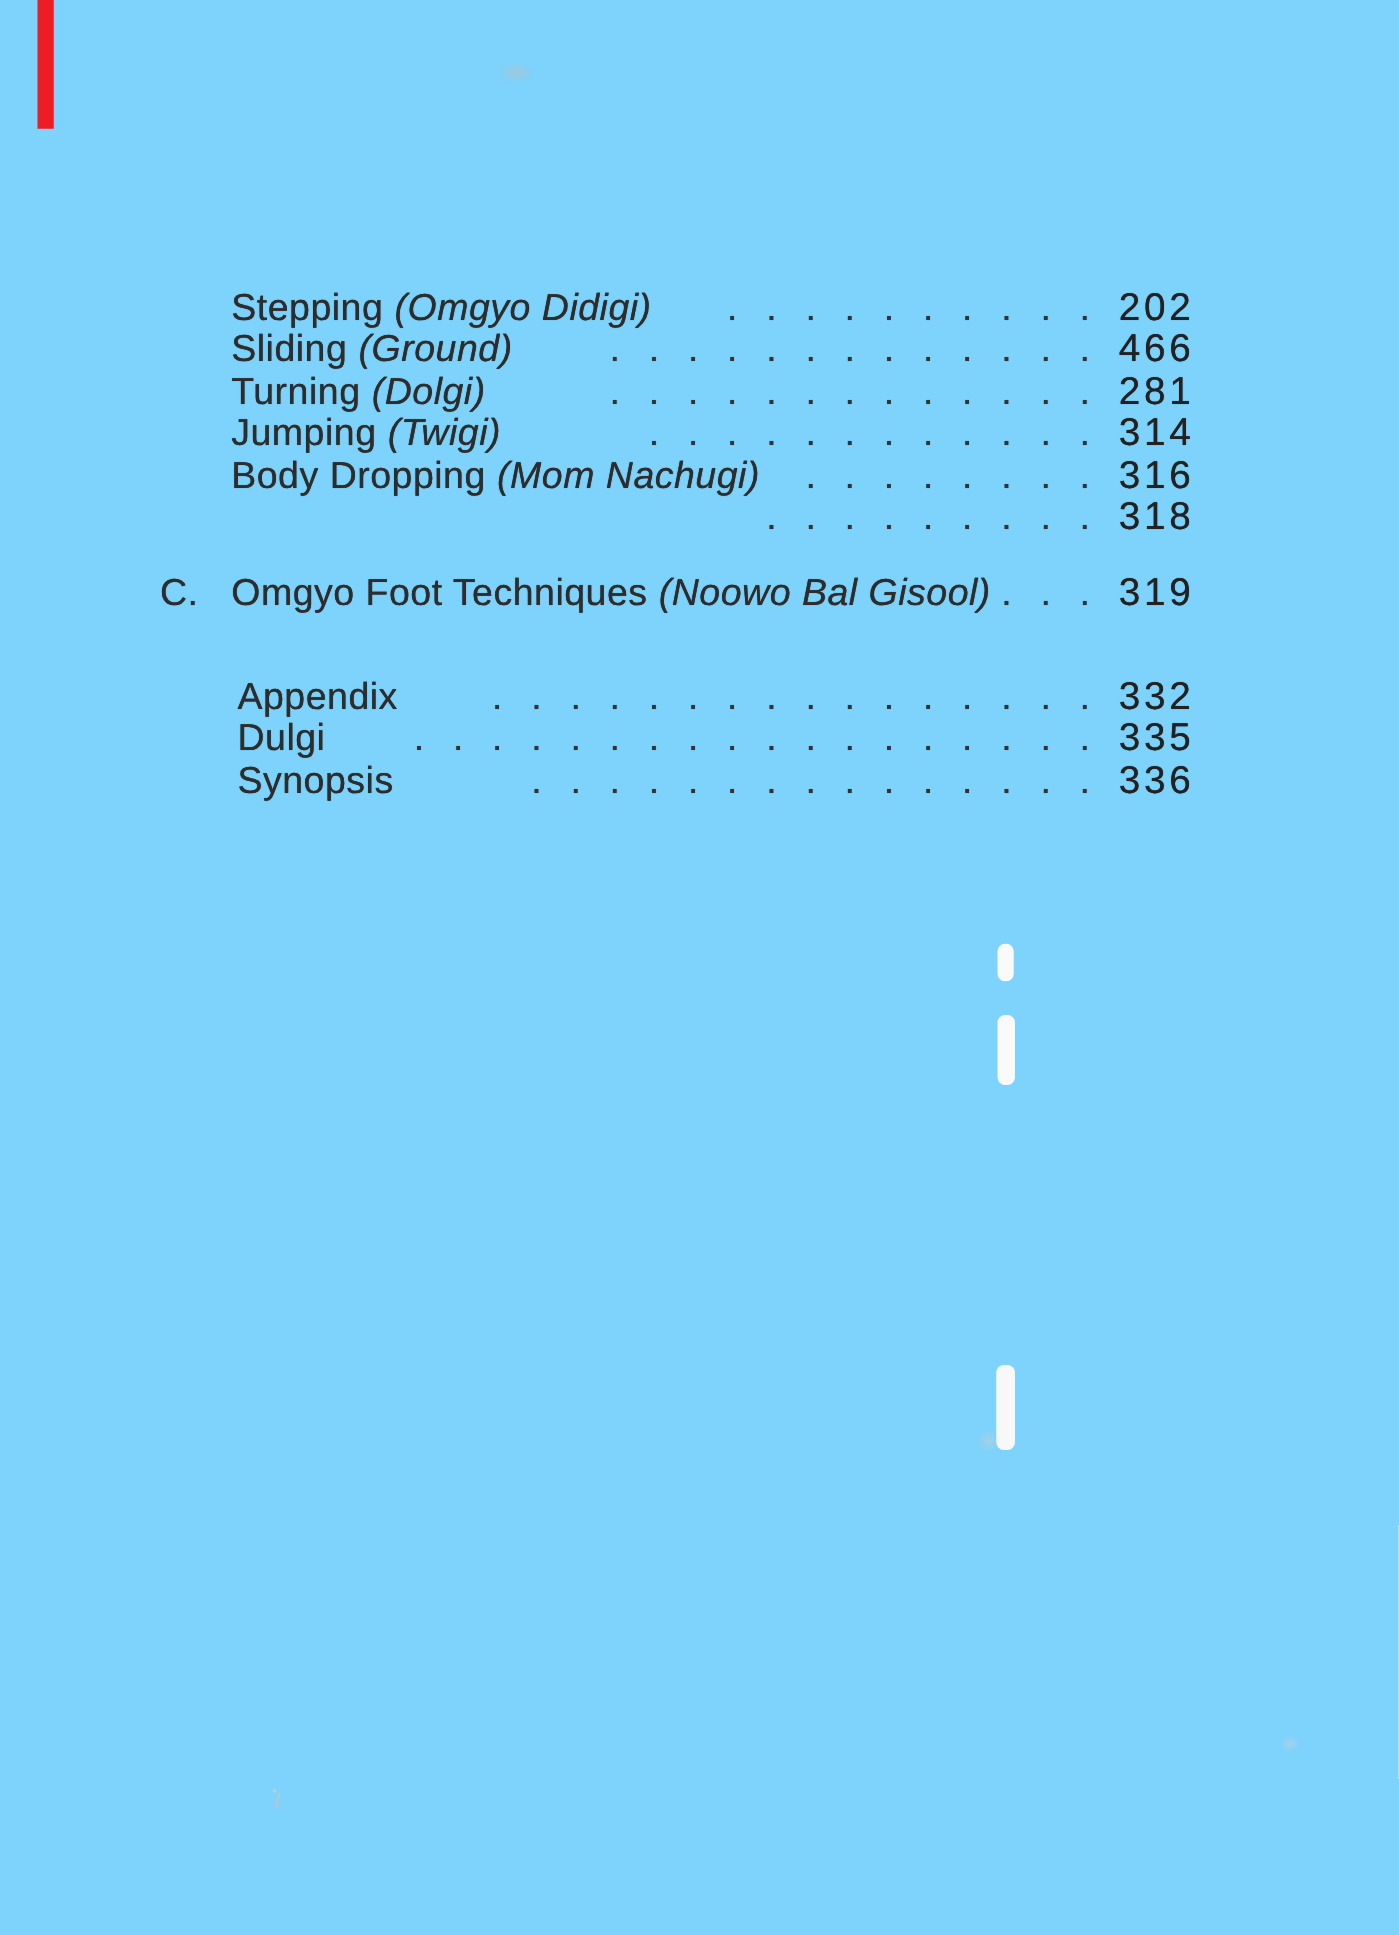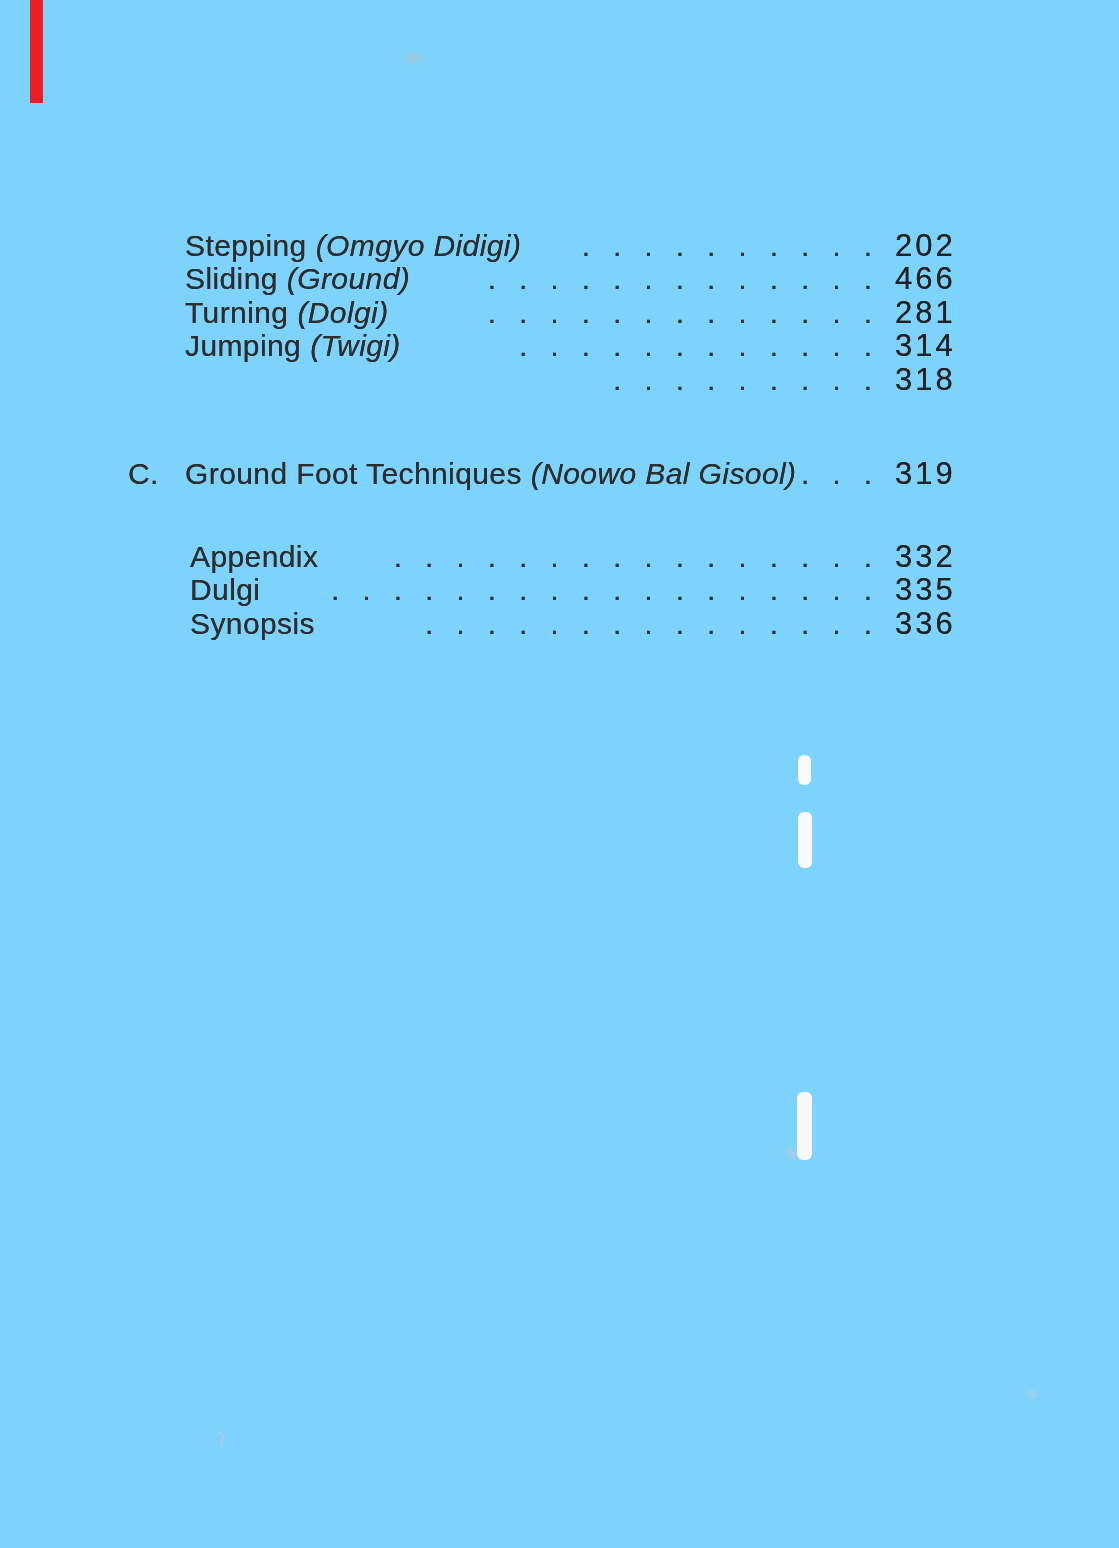--- a/index.html
+++ b/index.html
@@ -150,28 +150,33 @@
       <span class="lbl"><span class="en">Turning</span><span class="it">(Dolgi)</span></span>
       <span class="leader">.............</span>
       <span class="pg">281</span>
     </div>
     <div class="row">
       <span class="lbl"><span class="en">Jumping</span><span class="it">(Twigi)</span></span>
       <span class="leader">............</span>
       <span class="pg">314</span>
     </div>
     <div class="row">
+      <span class="lbl"><span class="en">Body Dropping</span><span class="it">(Mom Nachugi)</span></span>
+      <span class="leader">........</span>
+      <span class="pg">316</span>
+    </div>
+    <div class="row">
       <span class="leader">.........</span>
       <span class="pg">318</span>
     </div>
   </div>
 
   <div class="c-row">
     <span class="marker">C.</span>
-    <span class="lbl"><span class="en">Ground Foot Techniques</span><span class="it">(Noowo Bal Gisool)</span></span>
+    <span class="lbl"><span class="en">Omgyo Foot Techniques</span><span class="it">(Noowo Bal Gisool)</span></span>
     <span class="leader">...</span>
     <span class="pg">319</span>
   </div>
 
   <div class="back-block">
     <div class="row">
       <span class="lbl"><span class="en">Appendix</span></span>
       <span class="leader">................</span>
       <span class="pg">332</span>
     </div>

